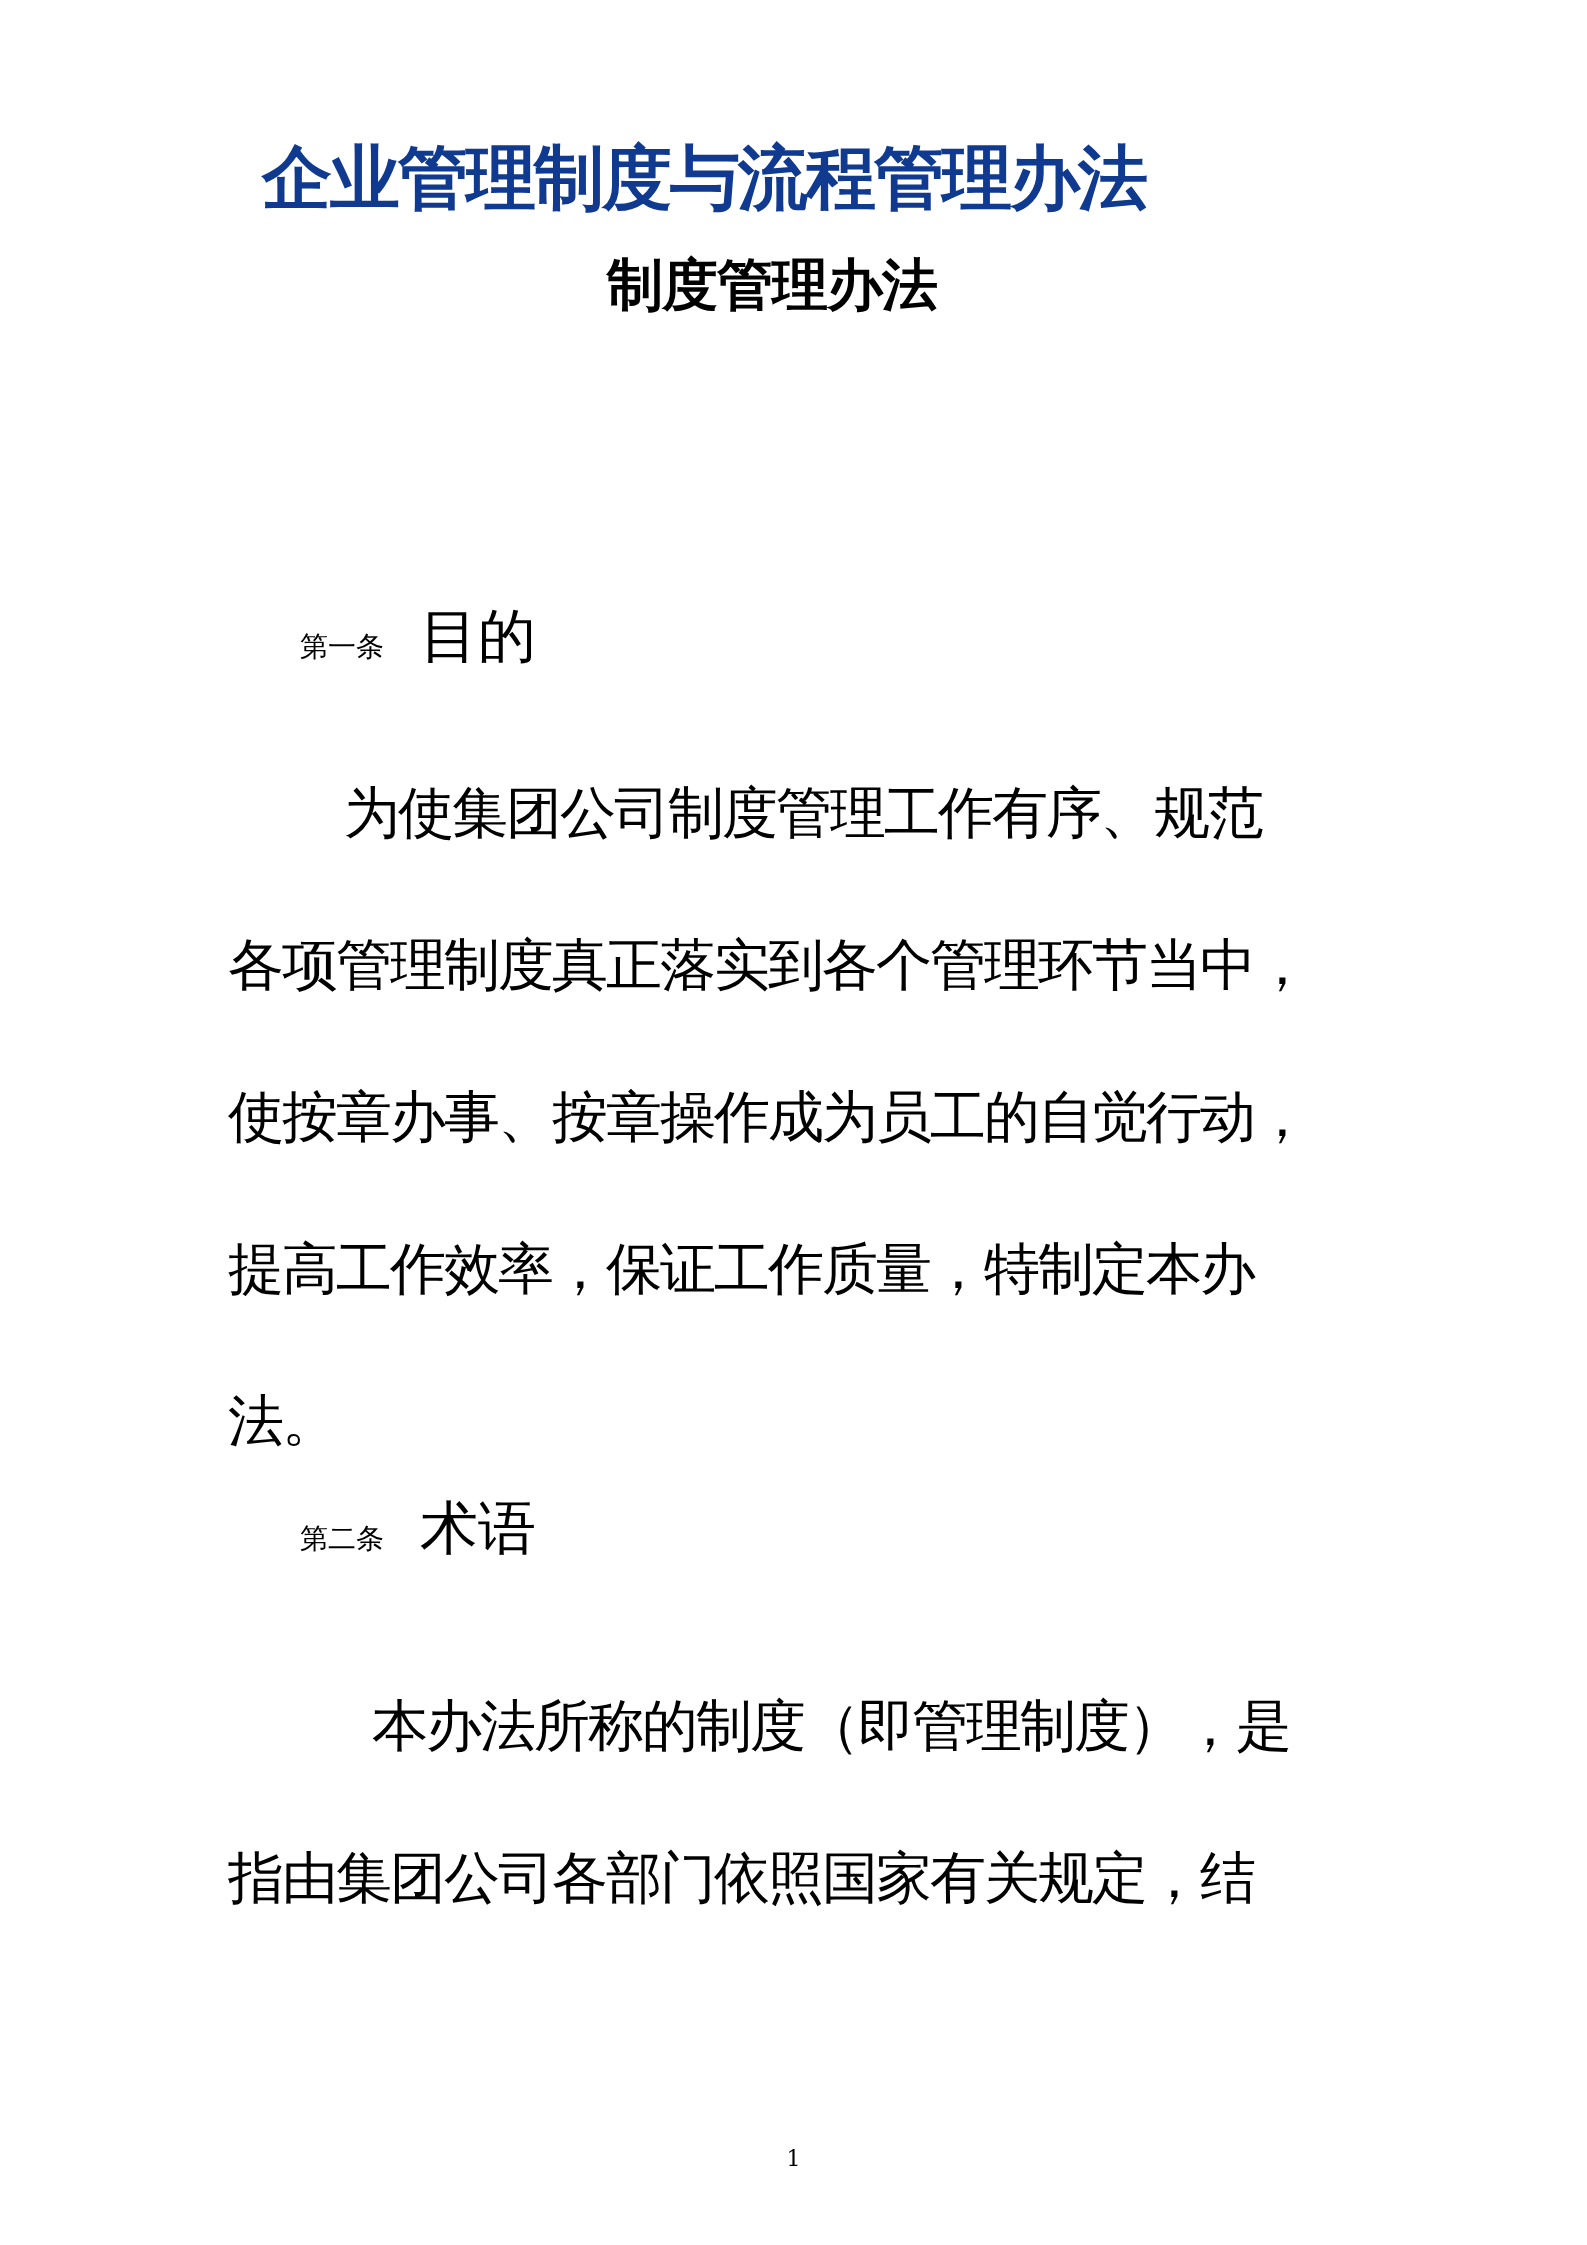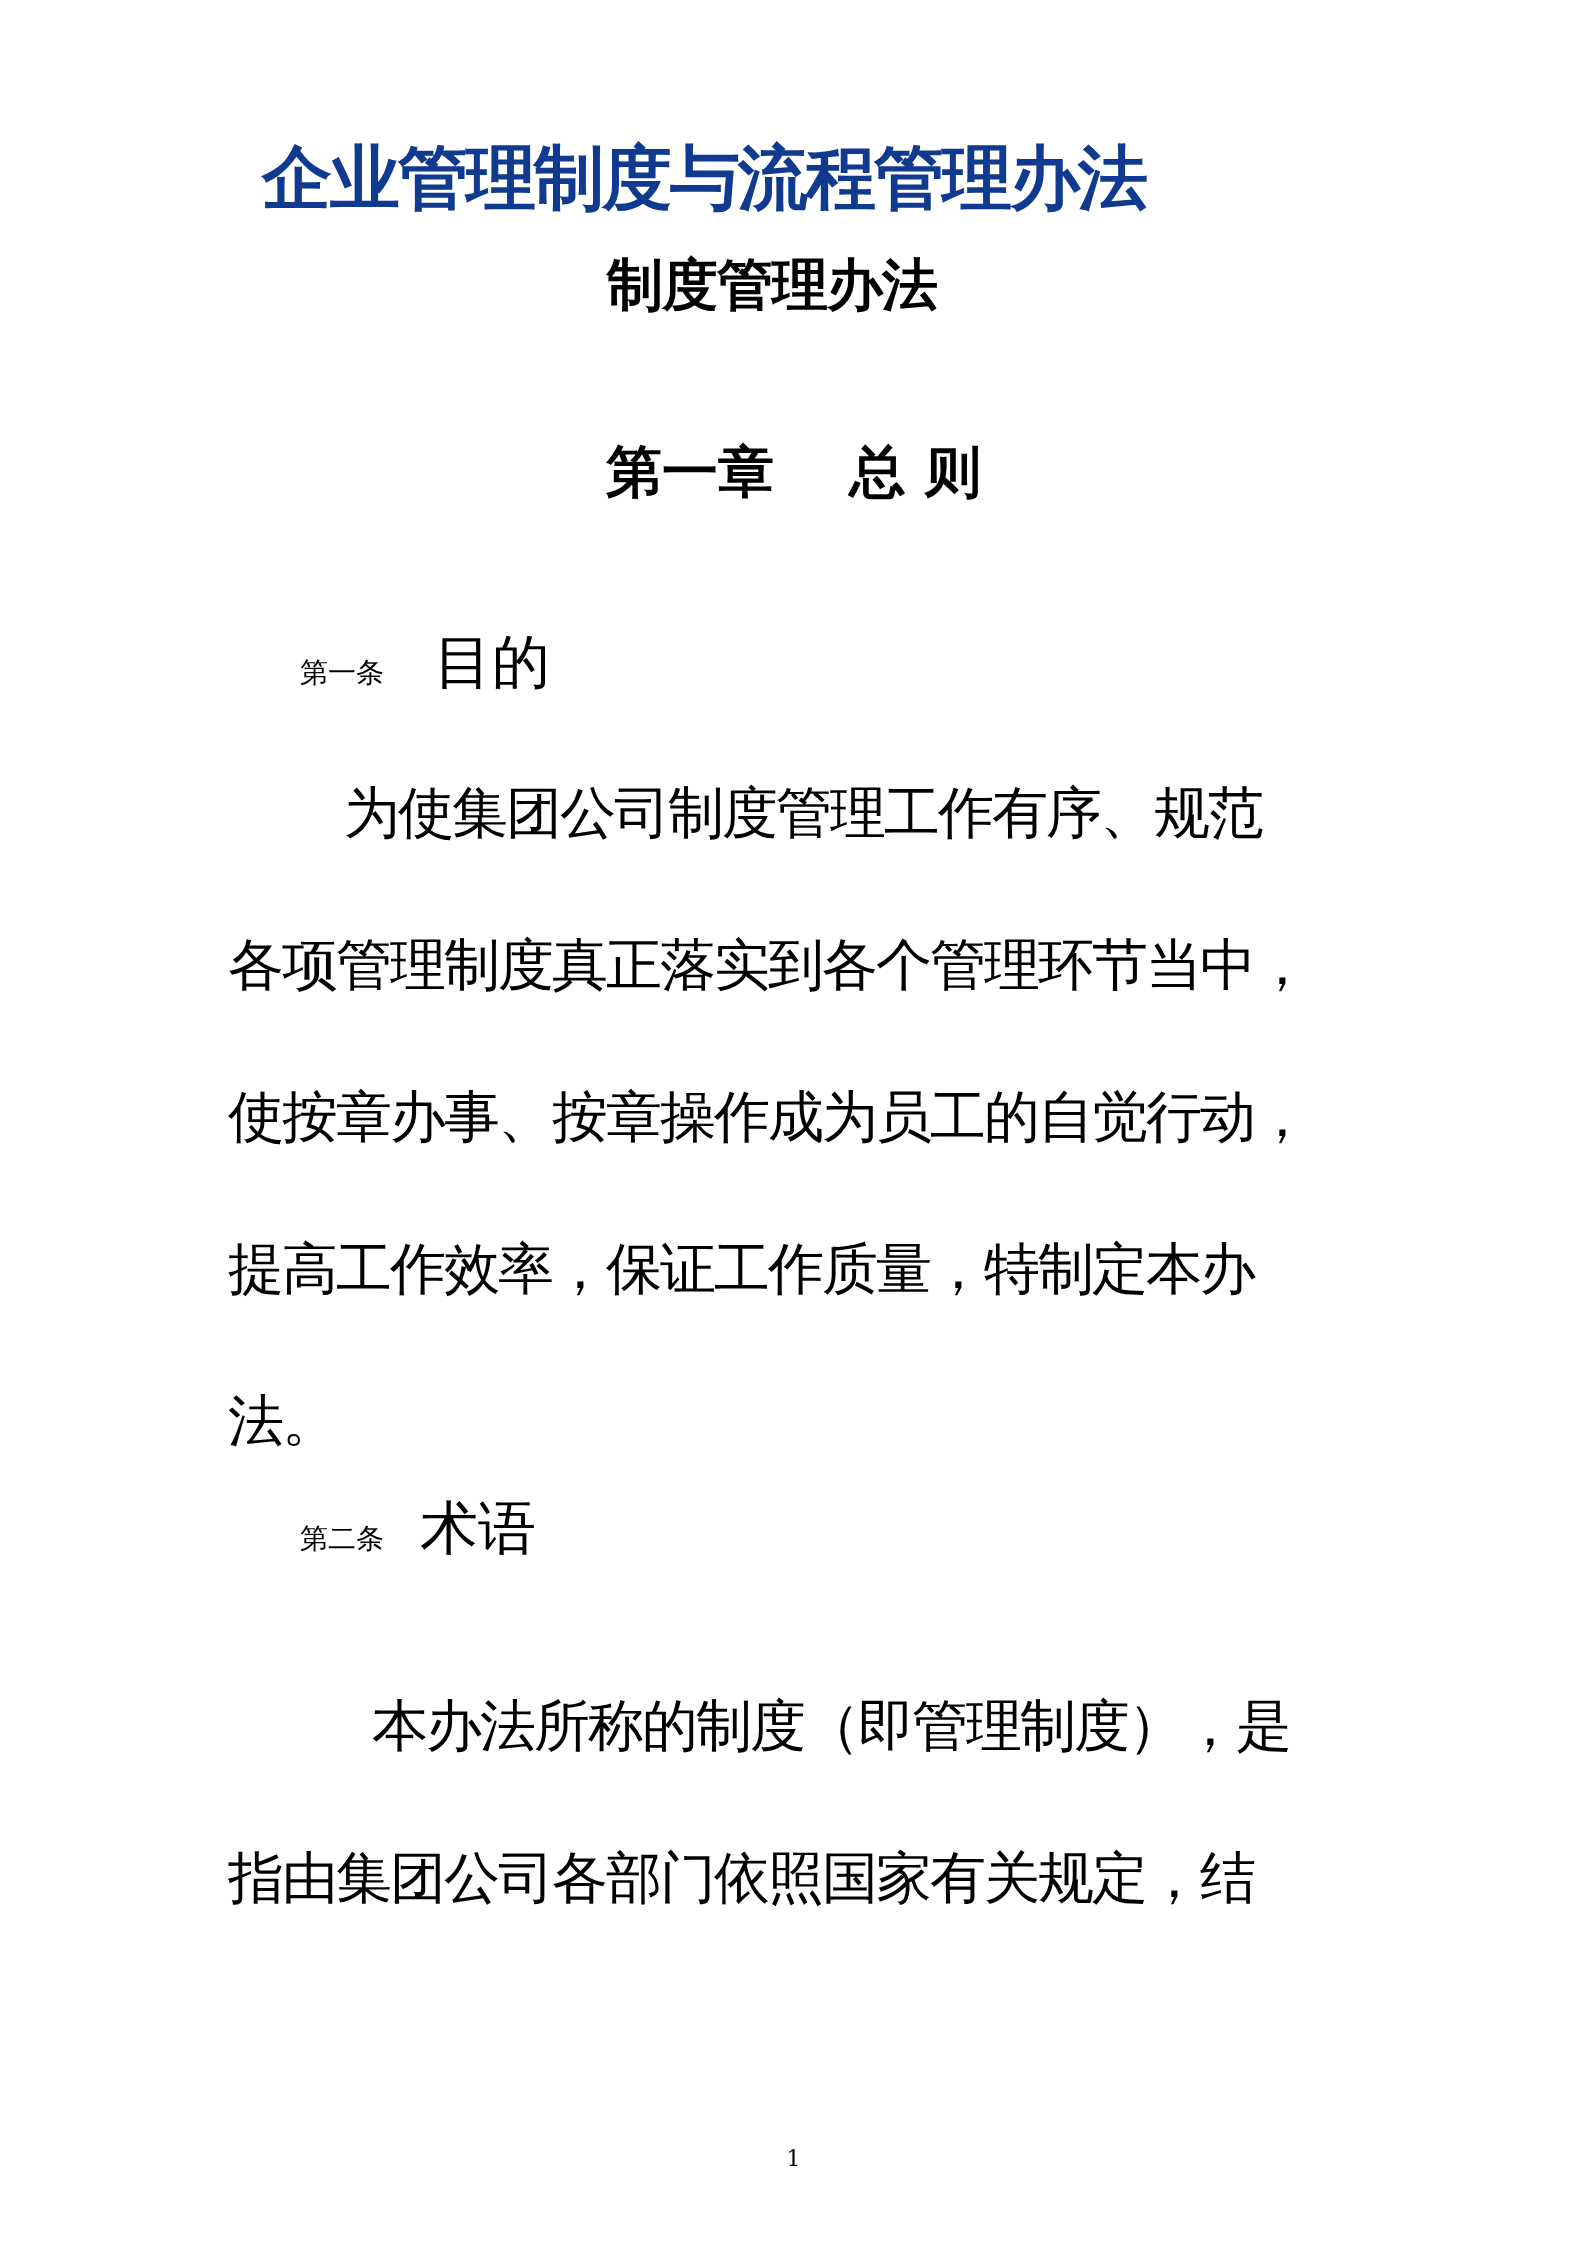--- a/index.html
+++ b/index.html
@@ -88,23 +88,22 @@
   </style>
 </head>
 <body>
 
 <div class="page">
 
   <div class="doc-title" style="color: rgb(15, 58, 143);">企业管理制度与流程管理办法</div>
 
   <div class="doc-subtitle">制度管理办法</div>
 
-  <div class="chapter-heading">第一章　 总 则</div>
 
-  <div class="article-heading" style="top:622px;gap:14px;">
+  <div class="article-heading" style="top:596px;">
     <span class="article-number">第一条</span>
     <span class="article-title">目的</span>
   </div>
 
   <div class="body-line indent1" style="top:773px;">为使集团公司制度管理工作有序、规范</div>
   <div class="body-line" style="top:925px;">各项管理制度真正落实到各个管理环节当中，</div>
   <div class="body-line" style="top:1229px;">提高工作效率，保证工作质量，特制定本办</div>
   <div class="body-line" style="top:1077px;">使按章办事、按章操作成为员工的自觉行动，</div>
   <div class="body-line" style="top:1381px;">法。</div>
 

